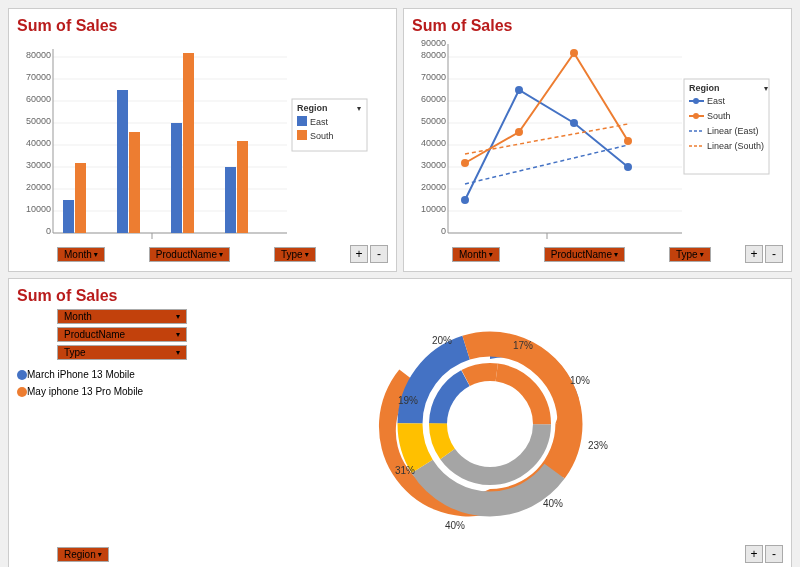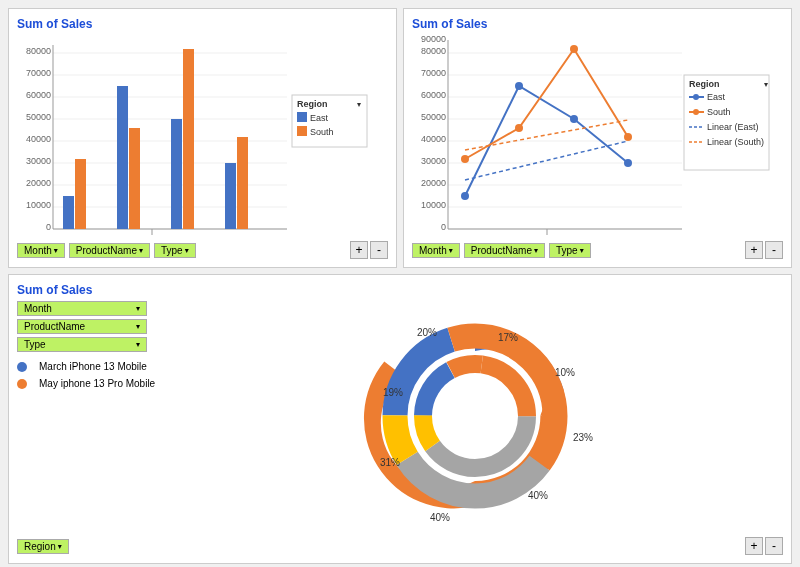--- a/index.html
+++ b/index.html
@@ -20,46 +20,47 @@
     .chart-panel {
       background: #fff;
       border: 1px solid #ccc;
       padding: 8px;
       position: relative;
     }
     .chart-panel.full-width {
       grid-column: 1 / -1;
     }
     .chart-title {
-      font-size: 12px;
+      font-size: 16px;
       font-weight: bold;
       margin-bottom: 4px;
-      color: #1d4ed8;
+      color: #b91c1c;
     }
     .chart-area {
       position: relative;
       width: 100%;
     }
     
     .chart-toolbar {
       display: flex;
       align-items: center;
       gap: 4px;
       margin-top: 6px;
       flex-wrap: wrap;
     }
     .toolbar-btn {
-      background: #bef264;
+      background: #c2410c;
       border: 1px solid #aaa;
       padding: 1px 6px;
       font-size: 10px;
       cursor: pointer;
       display: flex;
       align-items: center;
       gap: 2px;
+      margin-left: 40px;
     }
     .toolbar-btn::after {
       content: '▾';
       font-size: 8px;
     }
     .toolbar-right {
       margin-left: auto;
       display: flex;
       gap: 2px;
     }
@@ -96,21 +97,21 @@
     .bottom-left .toolbar-btn::after {
       content: '▾';
     }
     .legend-entries {
       margin-top: 6px;
       font-size: 10px;
     }
     .legend-entry {
       display: flex;
       align-items: flex-start;
-      gap: 12px;
+      gap: 0;
       margin-bottom: 6px;
     }
     .legend-dot {
       width: 10px;
       height: 10px;
       border-radius: 50%;
       margin-top: 1px;
       flex-shrink: 0;
     }
     .bottom-footer {

